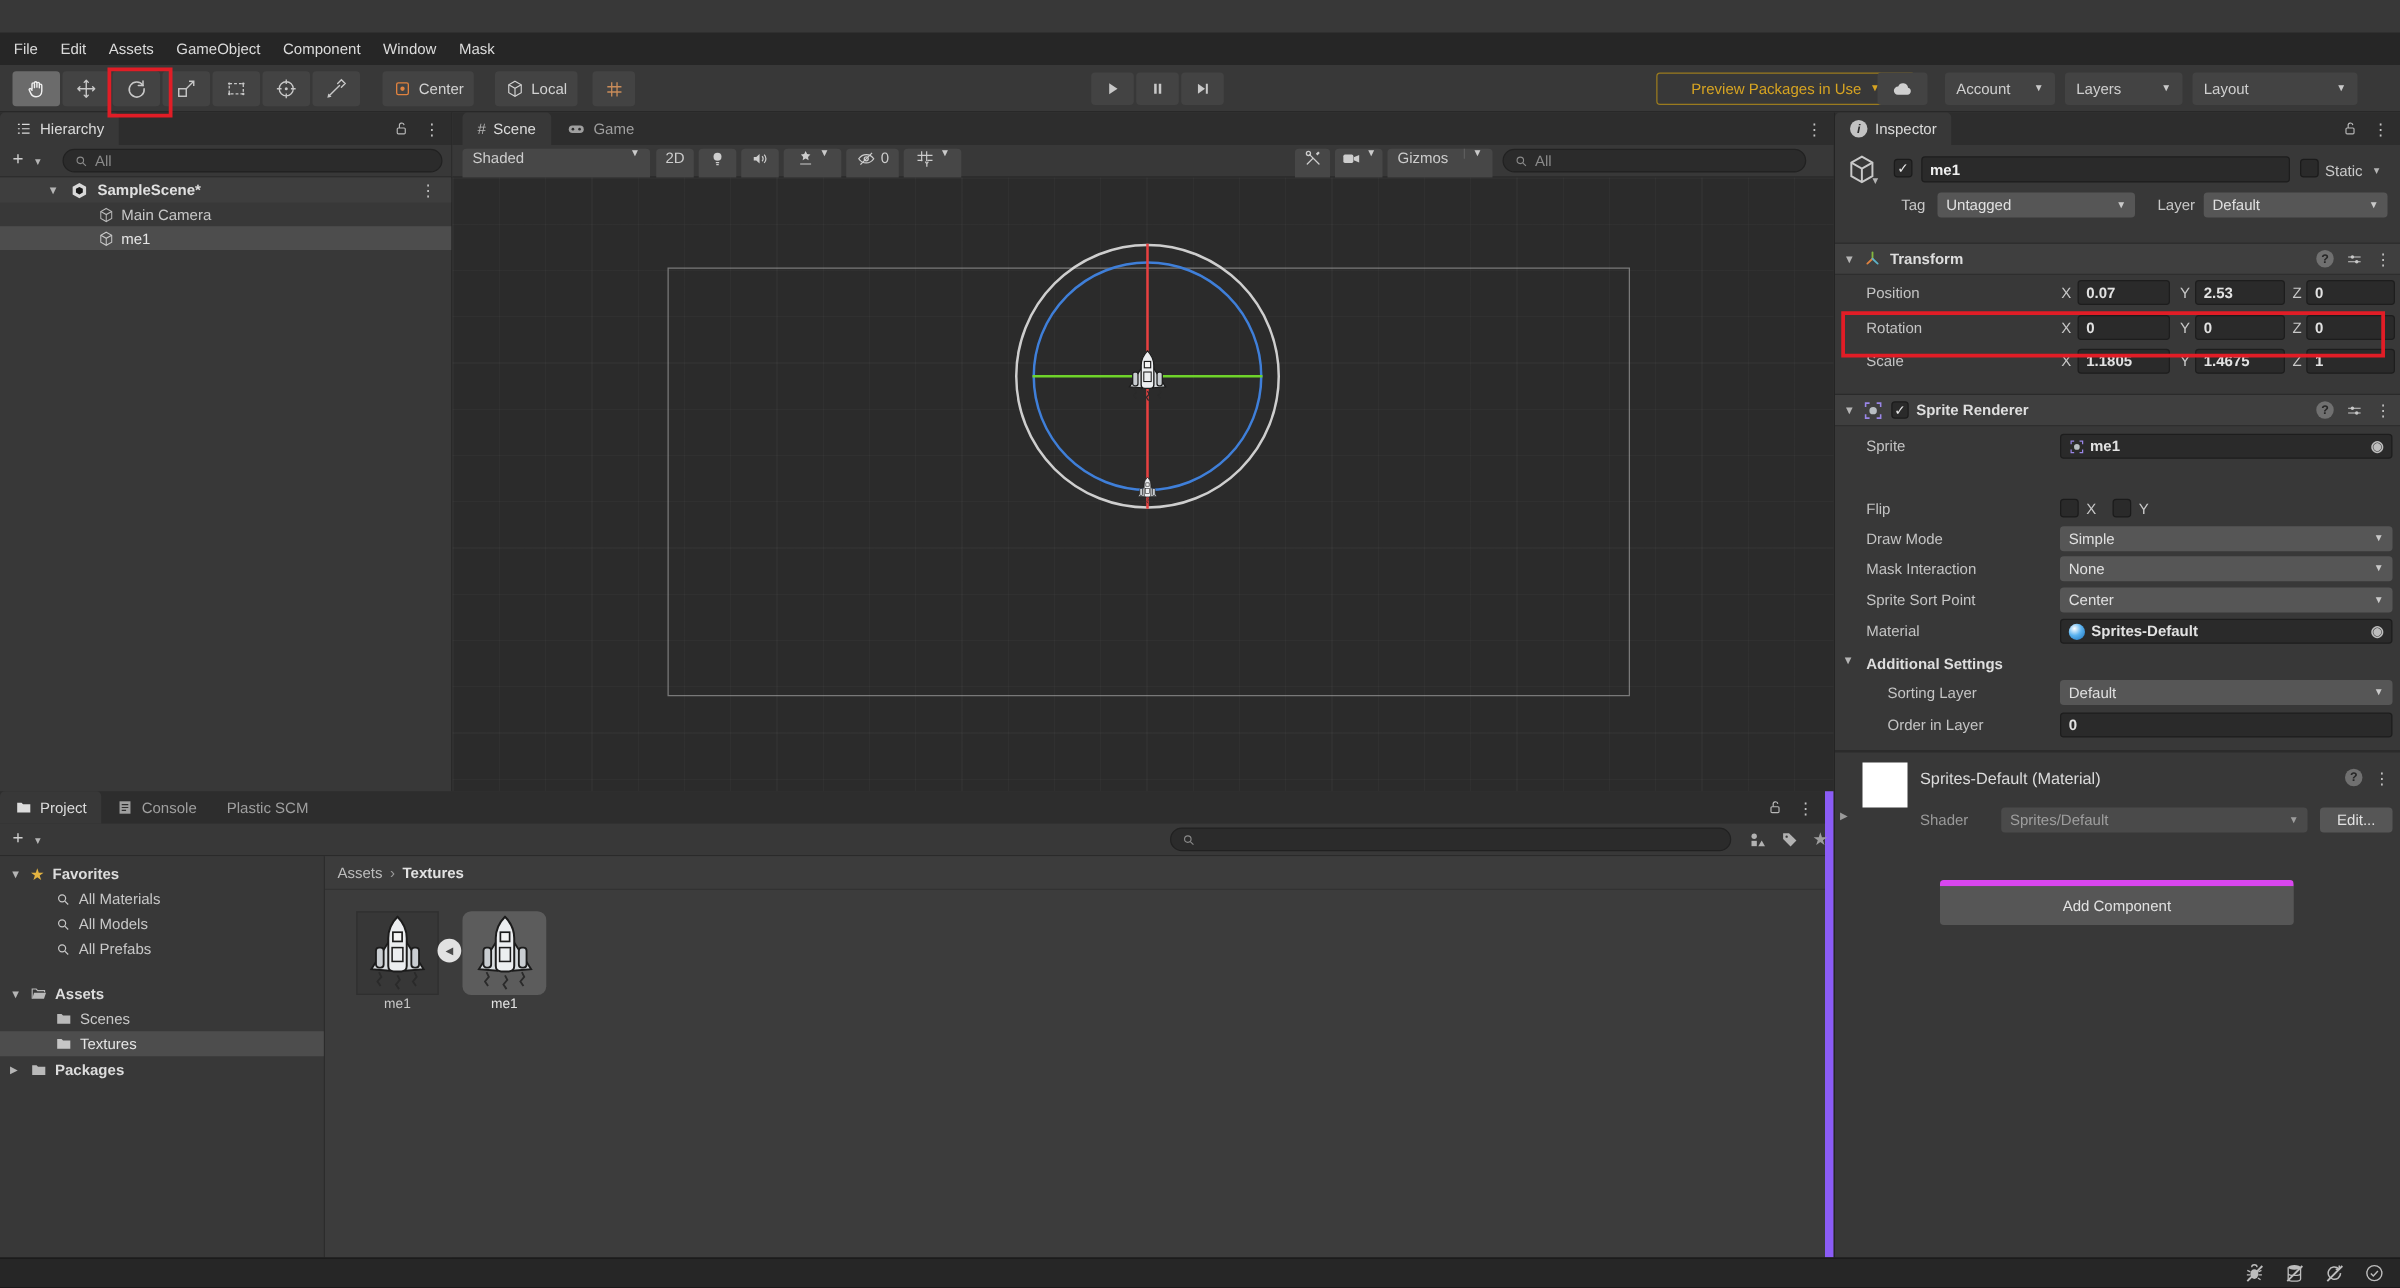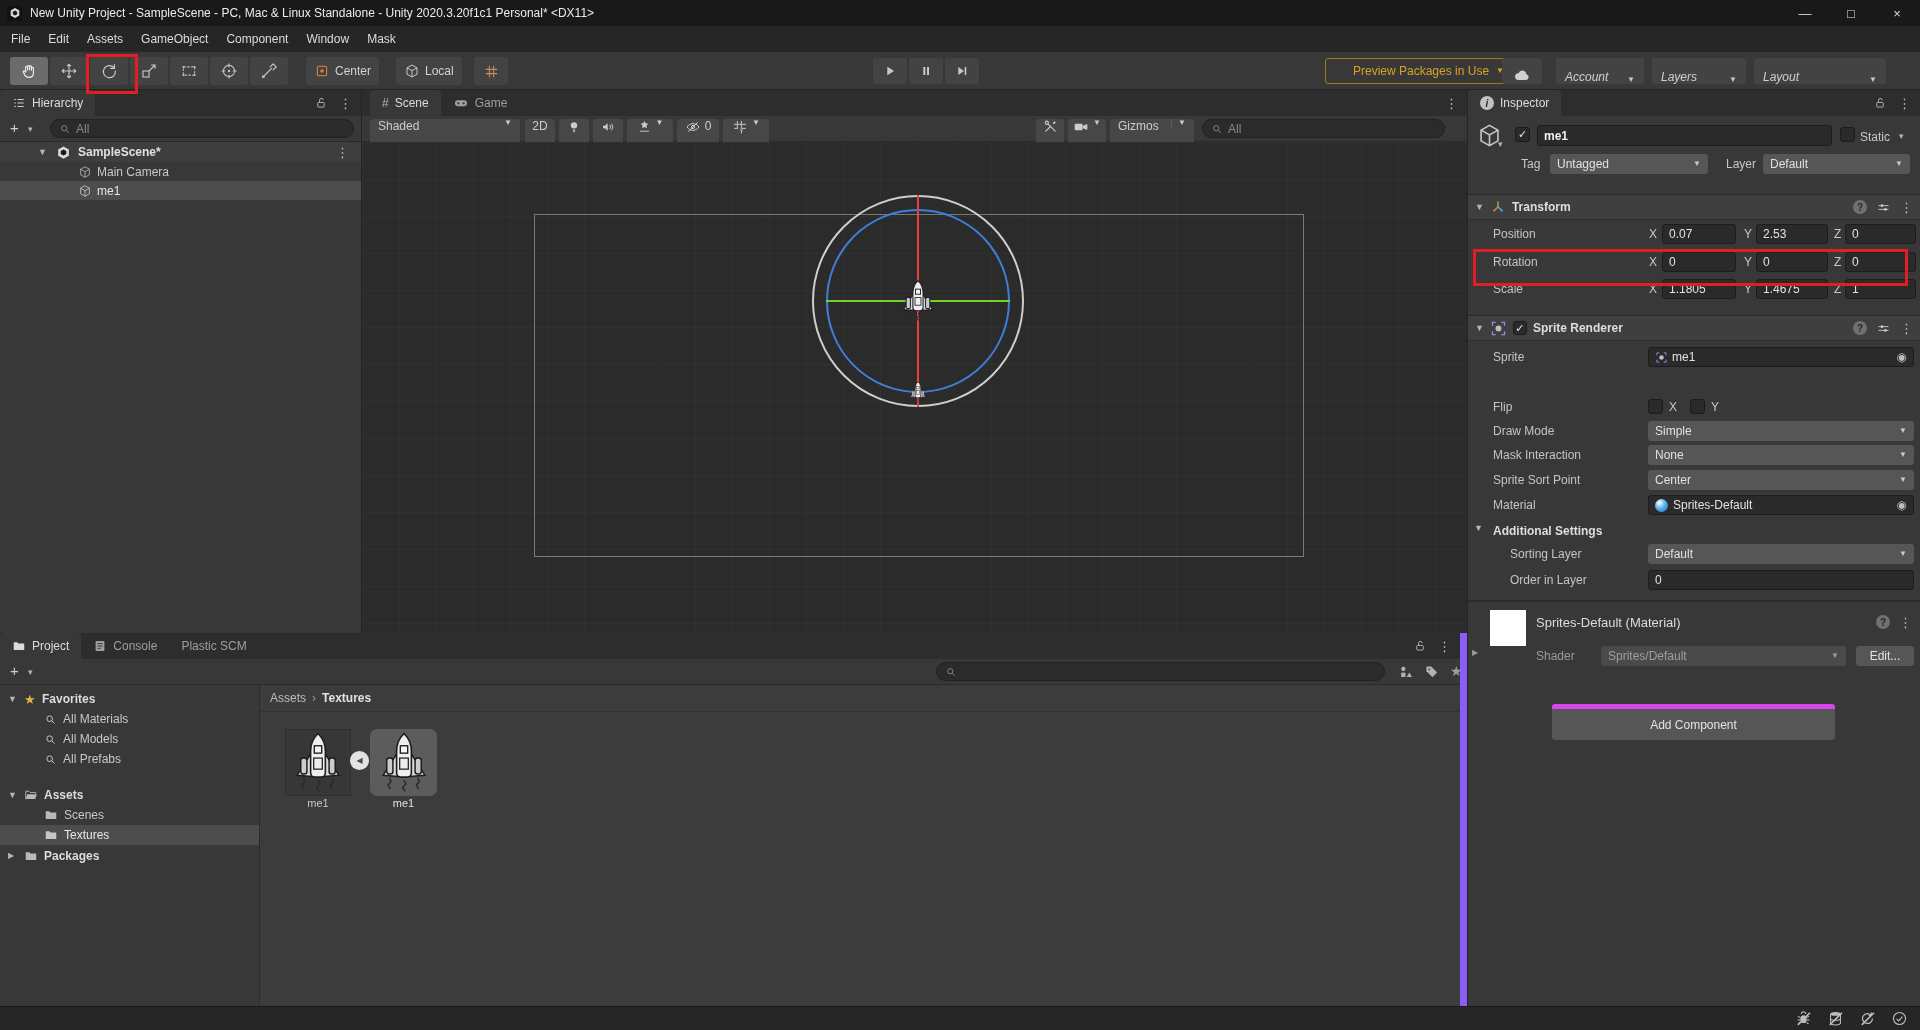--- a/index.html
+++ b/index.html
@@ -30,42 +30,42 @@
   .toolbtn{position:absolute;top:5px;height:28px;width:38px;background:#434343;border-radius:3px;
            display:flex;align-items:center;justify-content:center;color:#c8c8c8;}
   .toolbtn.sel{background:#6b6b6b;color:#f0f0f0;}
   .grpbtn{position:absolute;top:5px;height:28px;background:#434343;border-radius:3px;
           display:flex;align-items:center;justify-content:center;gap:5px;padding:0 8px;box-sizing:border-box;color:#d2d2d2;}
   .playbtn{position:absolute;top:6px;height:26px;width:34px;background:#434343;border-radius:3px;
            display:flex;align-items:center;justify-content:center;color:#c8c8c8;}
   .ppbtn{position:absolute;left:1280px;top:6px;width:207px;height:26px;border:1px solid #9a7b1e;border-radius:3px;
          color:#d7a422;display:flex;align-items:center;justify-content:center;gap:7px;box-sizing:border-box;margin-left:45px;}
   .ddbtn{position:absolute;top:6px;height:26px;background:#434343;border-radius:3px;color:#cfcfcf;
-         display:flex;align-items:flex-end;justify-content:space-between;padding:0 9px;box-sizing:border-box;font-style:italic;}
+         display:flex;align-items:center;justify-content:space-between;padding:0 9px;box-sizing:border-box;}
   .car{font-size:8px;color:#cacaca;line-height:1;}
   .car2{font-size:9px;color:#b5b5b5;line-height:1;}
 
   
   .panel{position:absolute;background:#383838;}
   .tabbar{position:absolute;left:0;top:0;right:0;height:26px;background:#2d2d2d;display:flex;align-items:stretch;}
   .tab{display:flex;align-items:center;gap:6px;padding:0 12px;color:#9f9f9f;}
   .tab.active{background:#383838;color:#dcdcdc;border-radius:4px 4px 0 0;}
   .tab-right{margin-left:auto;display:flex;align-items:center;gap:11px;padding-right:9px;color:#b8b8b8;}
   .kebab{font-size:13px;color:#c2c2c2;line-height:1;}
   .subbar{position:absolute;left:0;top:26px;right:0;height:26px;background:#383838;
           border-bottom:1px solid #2a2a2a;box-sizing:border-box;}
   .searchbox{position:absolute;top:3px;height:19px;background:#2b2b2b;border:1px solid #212121;border-radius:10px;
              display:flex;align-items:center;padding:0 8px;gap:5px;color:#8a8a8a;box-sizing:border-box;}
   .minibtn{position:absolute;top:3px;height:36px;background:#474747;border-radius:3px;display:flex;
            align-items:flex-start;justify-content:center;gap:4px;color:#cdcdcd;box-sizing:border-box;}
   .dd{background:#565656;border-radius:3px;height:20px;display:flex;align-items:center;
       padding:0 7px;color:#e0e0e0;box-sizing:border-box;}
   .dd .car{margin-left:auto;}
   .darkfield{background:#2a2a2a;border:1px solid #1d1d1d;border-radius:3px;height:20px;display:flex;
-             align-items:center;padding:0 6px;color:#e2e2e2;box-sizing:border-box;}
+             align-items:center;padding:0 6px;color:#e2e2e2;box-sizing:border-box;font-weight:bold;}
   .cb{width:15px;height:15px;background:#2a2a2a;border:1px solid #1b1b1b;border-radius:3px;display:flex;
       align-items:center;justify-content:center;color:#e8e8e8;font-size:11px;box-sizing:border-box;}
   .help{width:14px;height:14px;border-radius:50%;background:#707070;color:#262626;font-size:10px;font-weight:bold;
         display:flex;align-items:center;justify-content:center;}
   .chead{position:absolute;left:0;right:0;height:26px;background:#3f3f3f;border-top:1px solid #2a2a2a;
          border-bottom:1px solid #2e2e2e;display:flex;align-items:center;gap:6px;padding:0 7px;box-sizing:border-box;}
   .chead .ctitle{font-weight:bold;color:#dedede;}
   .chead .right{margin-left:auto;display:flex;align-items:center;gap:9px;}
   .irow{position:absolute;left:0;right:0;height:20px;}
   .ilabel{position:absolute;left:25px;top:3px;color:#c4c4c4;}
@@ -267,33 +267,20 @@
       <rect x="16.5" y="22" width="7" height="9" fill="none" stroke="#1c1c1c" stroke-width="1"></rect>
       <path d="m8 38 1.5 3-2.5 3 2 3" fill="none" stroke="#2a2a2a" stroke-width="1.2"></path>
       <path d="m20 40 1.5 3-2.5 3 2 3" fill="none" stroke="#2a2a2a" stroke-width="1.2"></path>
       <path d="m31 38 1.5 3-2.5 3 2 3" fill="none" stroke="#2a2a2a" stroke-width="1.2"></path>
     </symbol>
   </defs>
 </svg>
 
 <div class="app">
 
-  <div class="titlebar">
-    <span class="appicon">
-        <svg class="ic" width="12" height="12" color="#dcdcdc">
-          <use href="#i-unity"></use>
-        </svg>
-      </span>
-    <span>New Unity Project - SampleScene - PC, Mac &amp; Linux Standalone - Unity 2020.3.20f1c1 Personal* &lt;DX11&gt;</span>
-    <div class="win-controls">
-      <span class="win-btn">—</span>
-      <span class="win-btn">□</span>
-      <span class="win-btn">×</span>
-    </div>
-  </div>
 
   <div class="menubar">
     <span class="menu-item">File</span>
     <span class="menu-item">Edit</span>
     <span class="menu-item">Assets</span>
     <span class="menu-item">GameObject</span>
     <span class="menu-item">Component</span>
     <span class="menu-item">Window</span>
     <span class="menu-item">Mask</span>
   </div>

